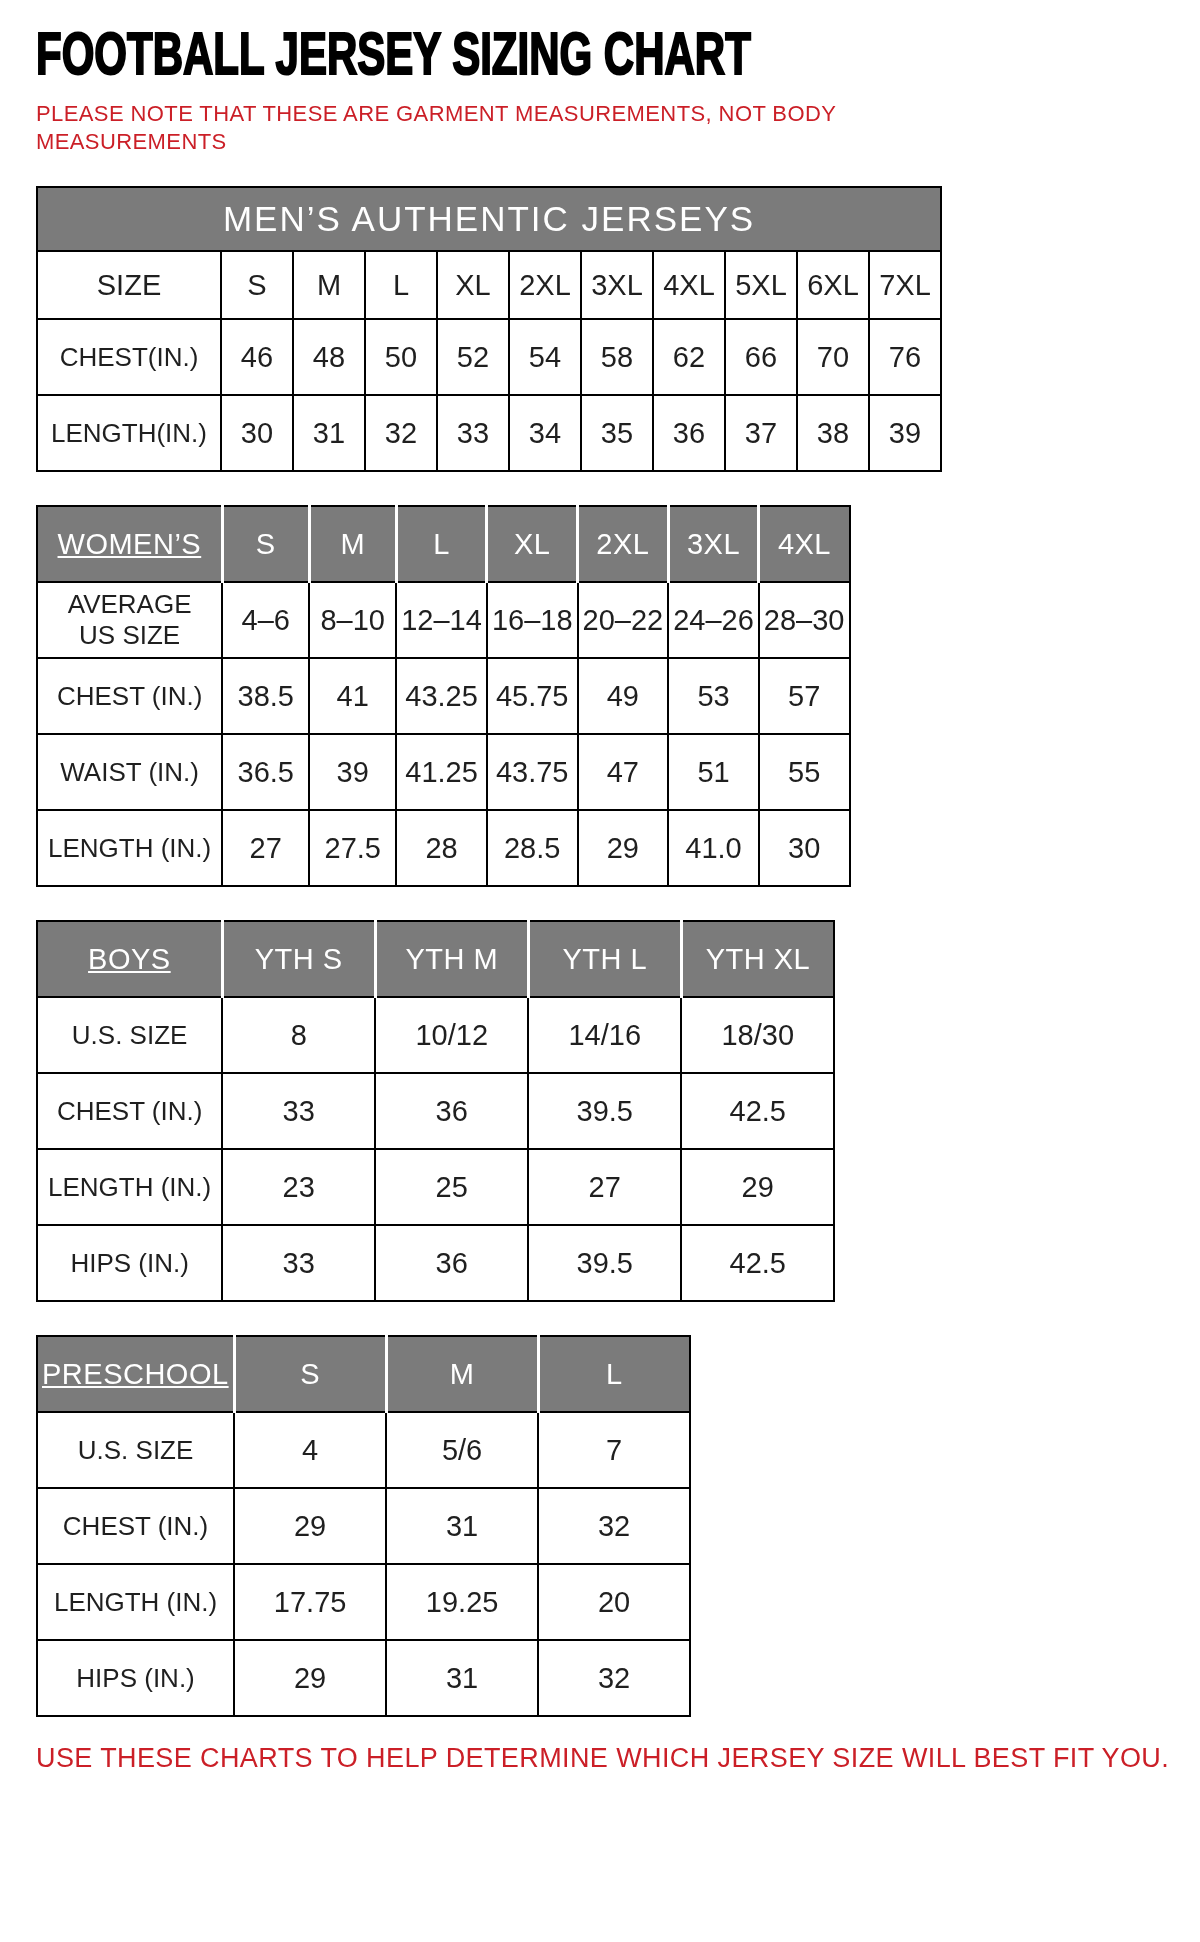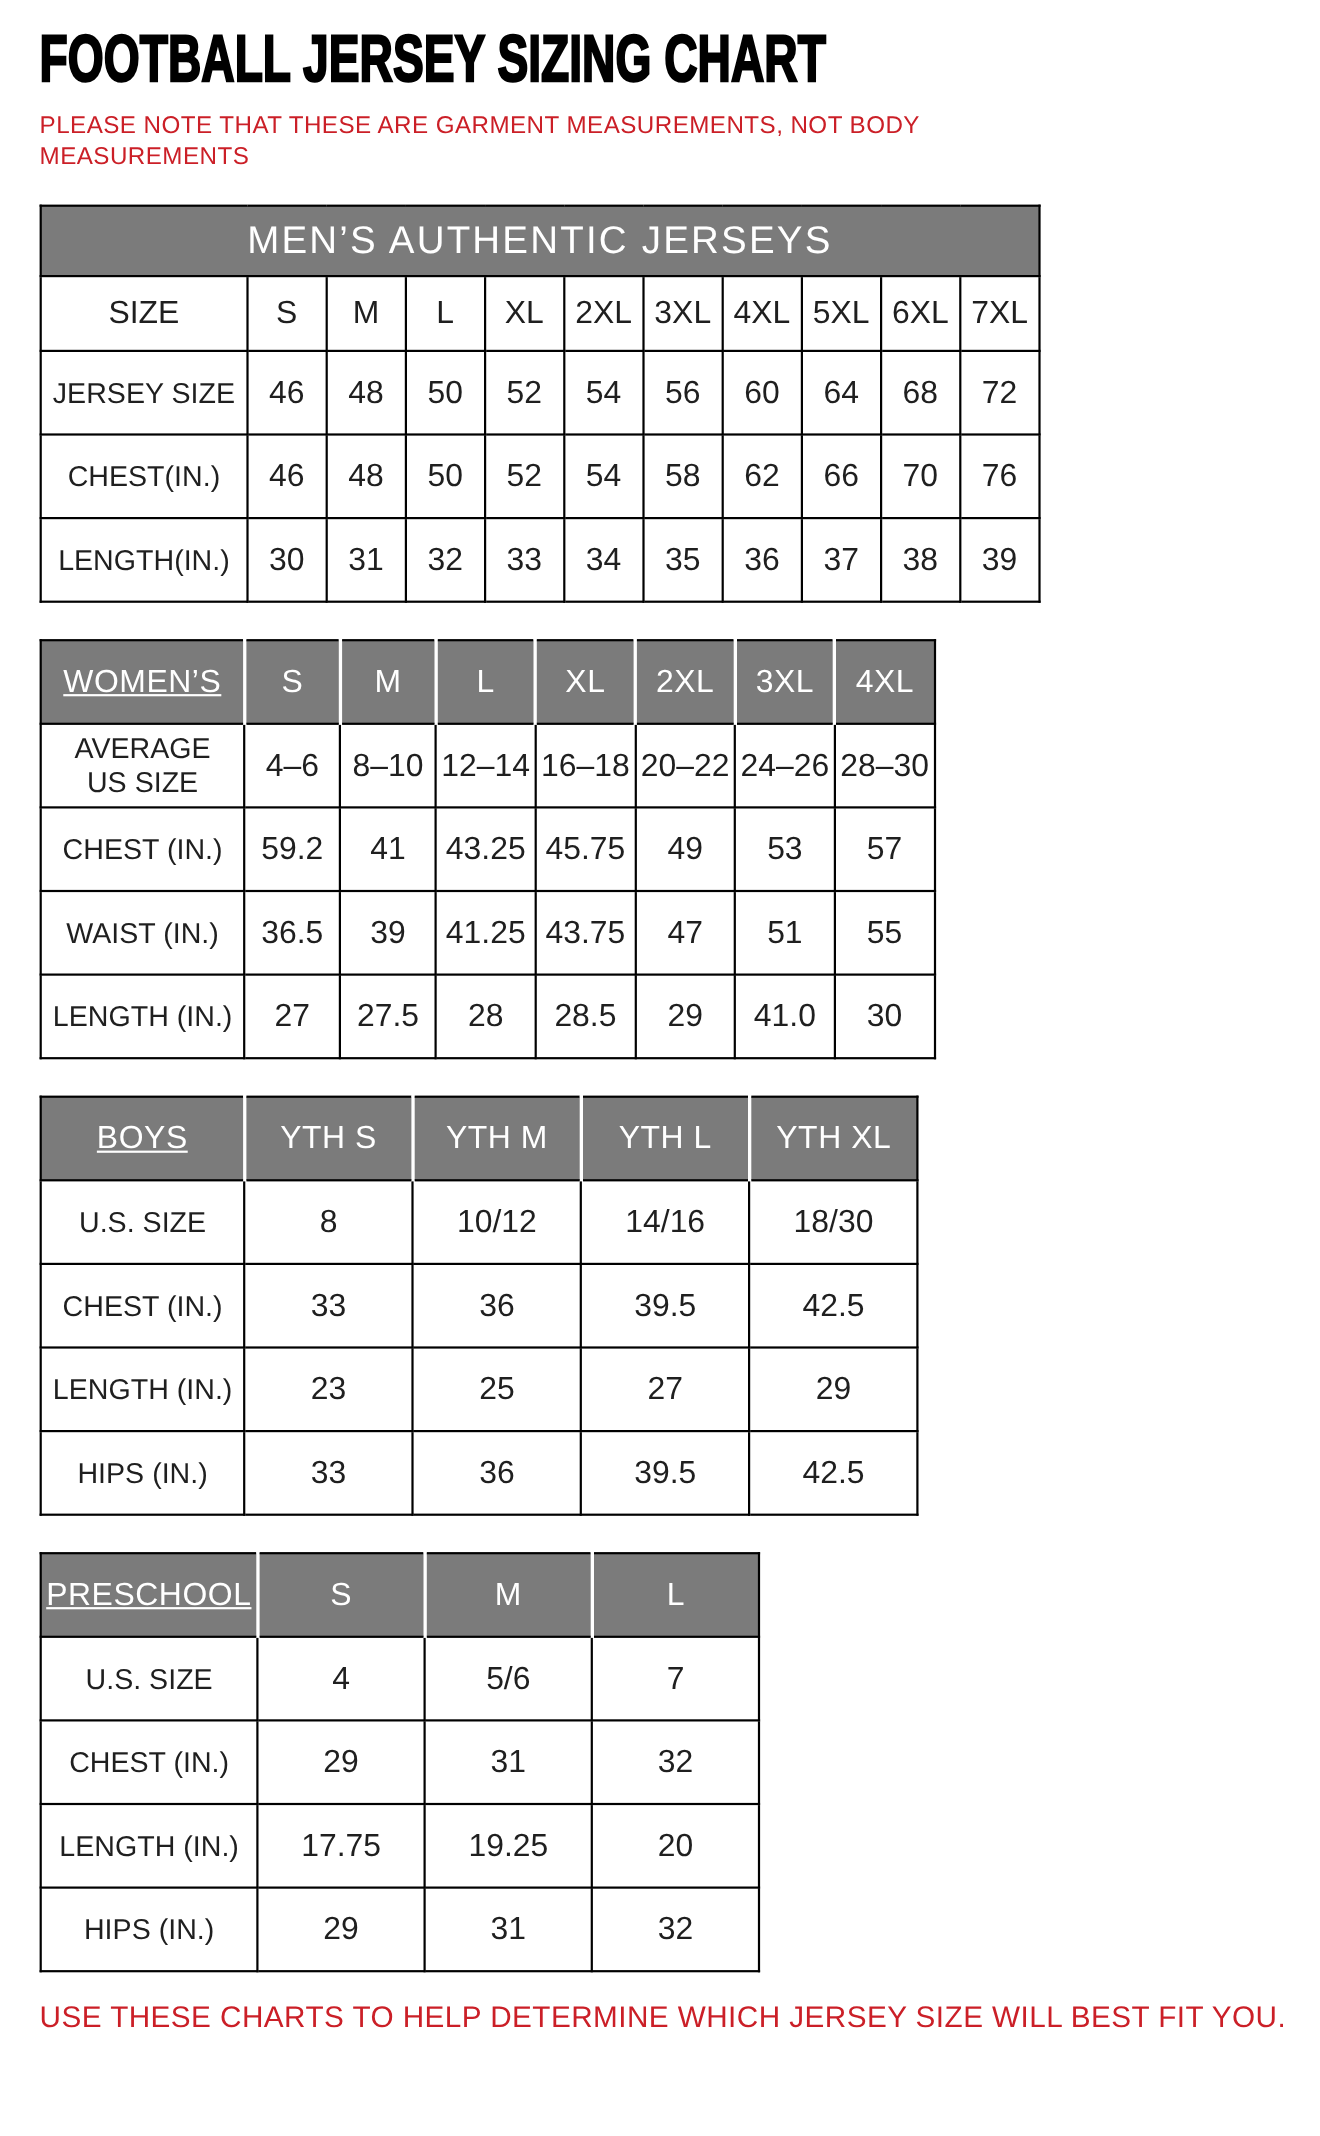--- a/index.html
+++ b/index.html
@@ -155,33 +155,20 @@
           <td class="plain-head">L</td>
           <td class="plain-head">XL</td>
           <td class="plain-head">2XL</td>
           <td class="plain-head">3XL</td>
           <td class="plain-head">4XL</td>
           <td class="plain-head">5XL</td>
           <td class="plain-head">6XL</td>
           <td class="plain-head">7XL</td>
         </tr>
         <tr>
-          <td class="row-label">JERSEY SIZE</td>
-          <td class="data-cell">46</td>
-          <td class="data-cell">48</td>
-          <td class="data-cell">50</td>
-          <td class="data-cell">52</td>
-          <td class="data-cell">54</td>
-          <td class="data-cell">56</td>
-          <td class="data-cell">60</td>
-          <td class="data-cell">64</td>
-          <td class="data-cell">68</td>
-          <td class="data-cell">72</td>
-        </tr>
-        <tr>
           <td class="row-label">CHEST(IN.)</td>
           <td class="data-cell">46</td>
           <td class="data-cell">48</td>
           <td class="data-cell">50</td>
           <td class="data-cell">52</td>
           <td class="data-cell">54</td>
           <td class="data-cell">58</td>
           <td class="data-cell">62</td>
           <td class="data-cell">66</td>
           <td class="data-cell">70</td>
@@ -231,21 +218,21 @@
           <td class="data-cell">4–6</td>
           <td class="data-cell">8–10</td>
           <td class="data-cell">12–14</td>
           <td class="data-cell">16–18</td>
           <td class="data-cell">20–22</td>
           <td class="data-cell">24–26</td>
           <td class="data-cell">28–30</td>
         </tr>
         <tr>
           <td class="row-label">CHEST (IN.)</td>
-          <td class="data-cell">59.2</td>
+          <td class="data-cell">38.5</td>
           <td class="data-cell">41</td>
           <td class="data-cell">43.25</td>
           <td class="data-cell">45.75</td>
           <td class="data-cell">49</td>
           <td class="data-cell">53</td>
           <td class="data-cell">57</td>
         </tr>
         <tr>
           <td class="row-label">WAIST (IN.)</td>
           <td class="data-cell">36.5</td>

